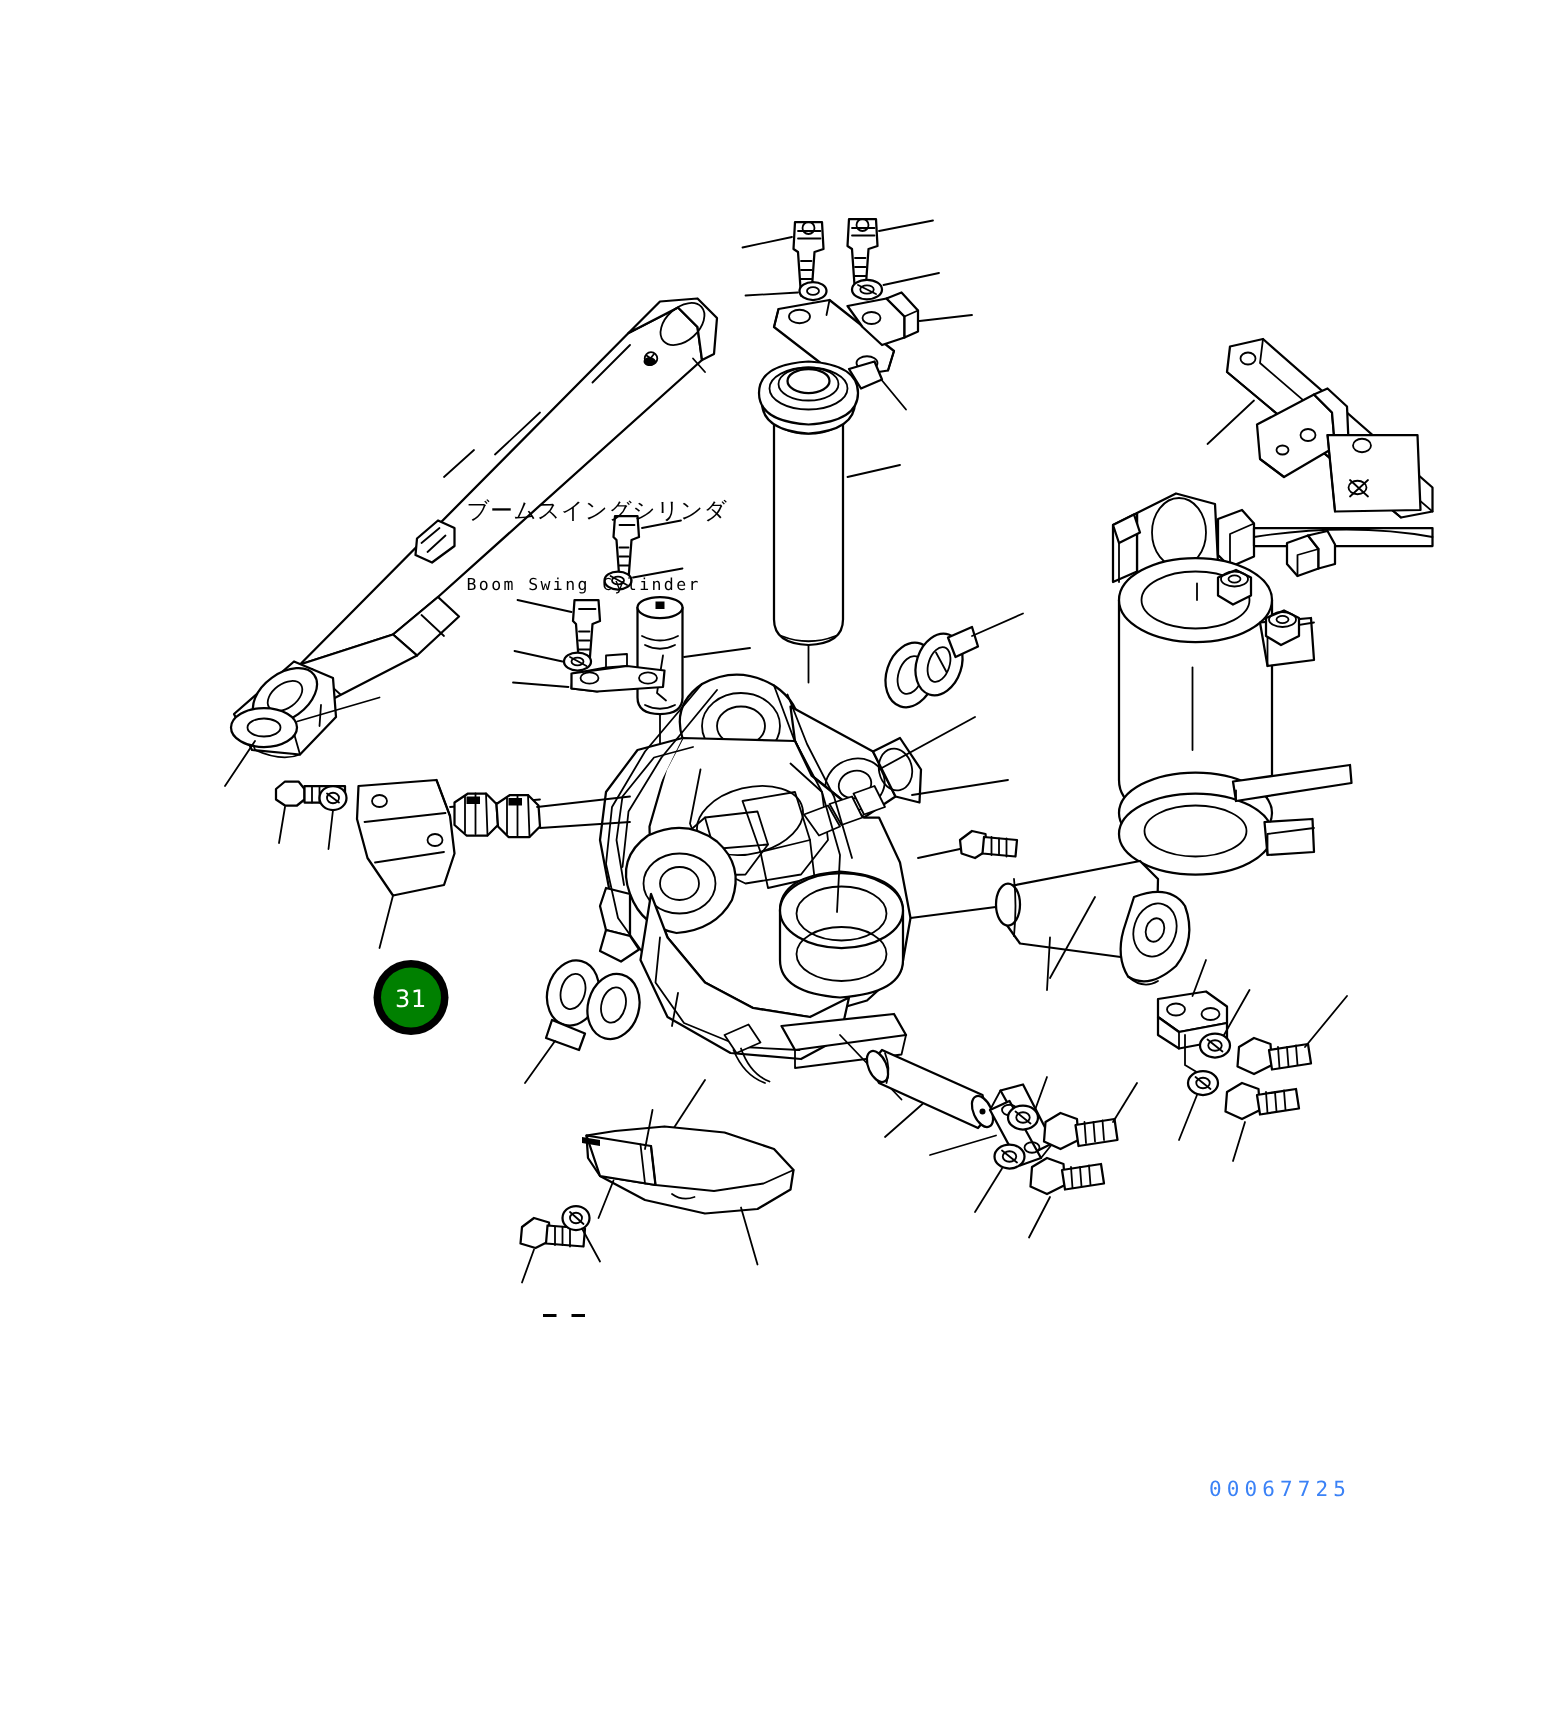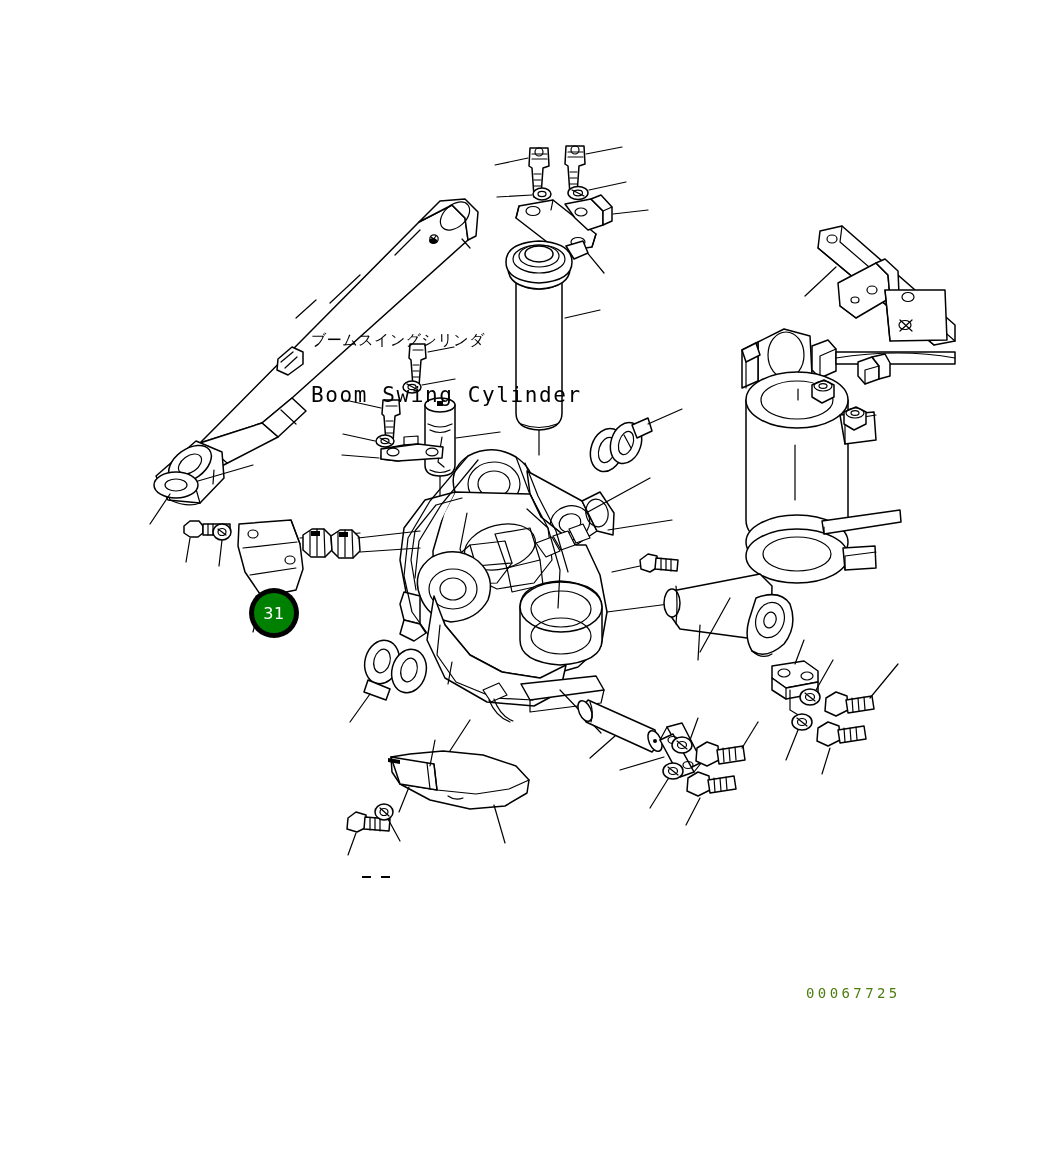--- a/index.html
+++ b/index.html
@@ -32,39 +32,39 @@
     line-height: 1.12;
     font-family: "DejaVu Sans Mono", monospace;
   }
   .lbl .jp {
     display: block;
     font-size: 15px;
     letter-spacing: 0.5px;
   }
   .lbl .en {
     display: block;
-    font-size: 21px;
+    font-size: 11px;
     letter-spacing: 1.6px;
   }
   #label-boom-swing-cylinder { left: 311px; top: 296px; }
   #label-revolving-frame     { left: 746px; top: 450px; }
   #drawing-number {
     position: absolute;
     left: 806px;
     top: 985px;
     font-size: 14px;
     letter-spacing: 3.4px;
-    color: #4d7c0f;
+    color: #3b82f6;
     white-space: pre;
     font-family: "DejaVu Sans Mono", monospace;
   }
   #callout-31 {
     position: absolute;
     left: 249px;
-    top: 588px;
+    top: 640px;
     width: 50px;
     height: 50px;
   }
   #callout-31 .ring {
     position: absolute;
     inset: 0;
     border-radius: 50%;
     background: #000000;
   }
   #callout-31 .disc {

